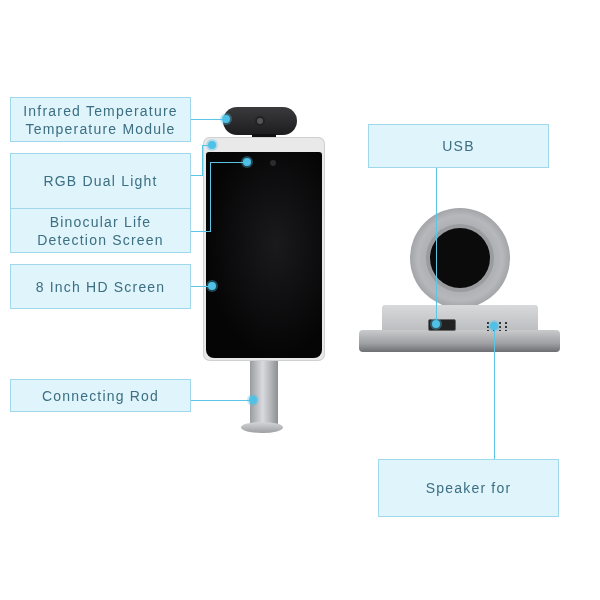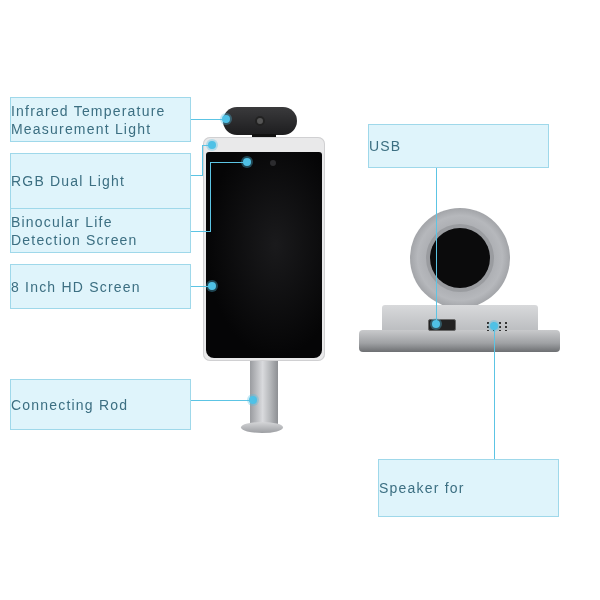--- a/index.html
+++ b/index.html
@@ -1,17 +1,17 @@
 <!DOCTYPE html>
 <html><head>
 <meta charset="utf-8">
 <style>
   html,body{margin:0;padding:0;background:#ffffff;}
   body{width:600px;height:600px;position:relative;overflow:hidden;font-family:"Liberation Sans",sans-serif;}
-  .label-box{position:absolute;background:#dff4fb;border:1px solid #9fd8ea;box-sizing:border-box;display:flex;flex-direction:column;align-items:flex-start;justify-content:center;color:#3c6f82;font-size:14px;letter-spacing:1.2px;line-height:18px;text-align:center;}
+  .label-box{position:absolute;background:#dff4fb;border:1px solid #9fd8ea;box-sizing:border-box;display:flex;flex-direction:column;align-items:center;justify-content:center;color:#3c6f82;font-size:14px;letter-spacing:1.2px;line-height:18px;text-align:center;}
   .line{position:absolute;background:#5cc4e4;}
   .dot{position:absolute;width:8px;height:8px;border-radius:50%;background:#4fc1e6;box-shadow:0 0 0 2px rgba(79,193,230,0.35);}
   
   .thermal{position:absolute;left:223px;top:107px;width:74px;height:28px;background:linear-gradient(#3a3a3c,#1d1d1f);border-radius:14px;}
   .thermal .lens{position:absolute;left:32px;top:9px;width:10px;height:10px;border-radius:50%;background:#555;border:2px solid #222;box-sizing:border-box;}
   .thermal-neck{position:absolute;left:252px;top:134px;width:24px;height:5px;background:#111;}
   .tablet{position:absolute;left:203px;top:137px;width:122px;height:224px;background:#e9e9ea;border-radius:7px;box-shadow:inset 0 0 0 1px #d0d0d2;}
   .screen{position:absolute;left:206px;top:152px;width:116px;height:206px;background:radial-gradient(ellipse at 60% 45%,#1a1a1c 0%,#050506 70%);border-radius:3px 3px 8px 8px;}
   .cam2{position:absolute;left:270px;top:160px;width:6px;height:6px;border-radius:50%;background:#2b2b2e;}
   .rod{position:absolute;left:250px;top:361px;width:28px;height:64px;background:linear-gradient(90deg,#9a9ca0,#d9dadd 45%,#b8babd 70%,#8d8f93);}
@@ -63,33 +63,33 @@
 <div class="dot" style="left:208px;top:282px;"></div>
 <div class="dot" style="left:249px;top:396px;"></div>
 
 <div class="line" style="left:436px;top:167px;width:1px;height:156px;"></div>
 <div class="line" style="left:494px;top:322px;width:1px;height:138px;"></div>
 <div class="dot" style="left:432px;top:320px;"></div>
 <div class="dot" style="left:490px;top:322px;"></div>
 
 <div class="label-box" style="left:10px;top:97px;width:181px;height:45px;">
   <span>Infrared Temperature</span>
-  <span>Measurement Light</span>
+  <span>Temperature Module</span>
 </div>
 <div class="label-box" style="left:10px;top:153px;width:181px;height:56px;">
   <span>RGB Dual Light</span>
 </div>
 <div class="label-box" style="left:10px;top:208px;width:181px;height:45px;">
   <span>Binocular Life</span>
   <span>Detection Screen</span>
 </div>
 <div class="label-box" style="left:10px;top:264px;width:181px;height:45px;">
   <span>8 Inch HD Screen</span>
 </div>
-<div class="label-box" style="left:10px;top:379px;width:181px;height:51px;">
+<div class="label-box" style="left:10px;top:379px;width:181px;height:33px;">
   <span>Connecting Rod</span>
 </div>
 
 <div class="label-box" style="left:368px;top:124px;width:181px;height:44px;">
   <span>USB</span>
 </div>
 <div class="label-box" style="left:378px;top:459px;width:181px;height:58px;">
   <span>Speaker for</span>
 </div>
 

